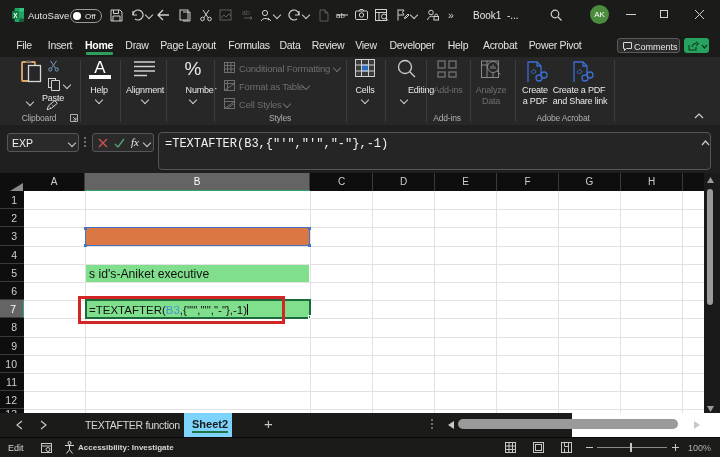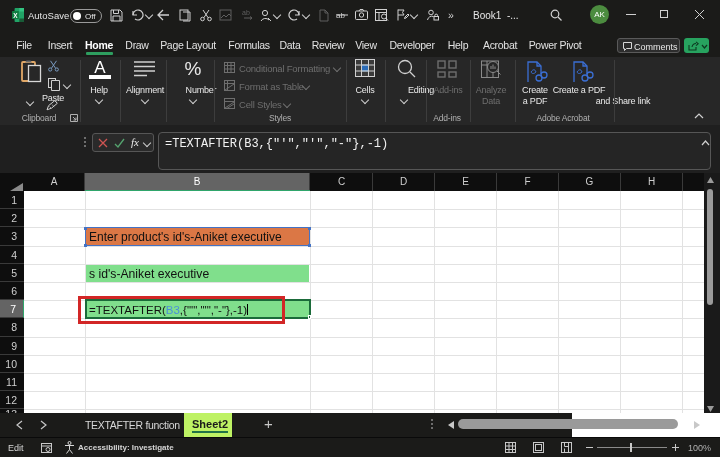--- a/index.html
+++ b/index.html
@@ -307,30 +307,34 @@
   <span class="btxt" style="left:535px; top:28px;">Create</span>
   <span class="btxt" style="left:535px; top:39px;">a PDF</span>
   <svg class="abs" style="left:573px; top:4px;" width="21" height="22" viewBox="0 0 21 22" fill="none" stroke="#3b6fd4" stroke-width="1.3">
     <path d="M1 21 v-20 h9 l4 4 v8"></path>
         <path d="M10 1 v4 h4"></path>
     <path d="M4 11 c2-3 4-3 5 0 c-2 2 -4 2 -5 0 z" stroke-width="1"></path>
     <circle cx="12" cy="17" r="3"></circle>
         <circle cx="17" cy="14" r="3"></circle>
   </svg>
   <span class="btxt" style="left:579px; top:28px;">Create a PDF</span>
-  <span class="btxt" style="left:580px; top:39px;margin-left:43px;">and Share link</span>
+  <span class="btxt" style="left:580px; top:39px;">and Share link</span>
   <span class="glabel" style="left:563px;">Adobe Acrobat</span>
   <div class="rsep" style="left:614px;"></div>
 
   <svg class="abs" style="left:694px; top:56px;" width="10" height="6" viewBox="0 0 10 6" fill="none" stroke="#cfcfcf" stroke-width="1.2">
         <path d="M1 5 L5 1 L9 5"></path>
       </svg>
 </div>
 
 <div id="fbar" class="abs">
+  <div class="abs" style="left:7px; top:8px; width:72px; height:19px; background:#2a2a2a; border:1px solid #565656; border-radius:3px;">
+    <span class="abs" style="left:4px; top:3px; color:#f0f0f0; font-size:10.5px;">EXP</span>
+    <div class="chev" style="left:61px; top:6px;"></div>
+  </div>
   <div class="abs" style="left:84px; top:12px; width:2px; height:2px; background:#8a8a8a; border-radius:50%; box-shadow:0 4px 0 #8a8a8a, 0 8px 0 #8a8a8a;"></div>
   <div class="abs" style="left:92px; top:8px; width:62px; height:19px; background:#2a2a2a; border:1px solid #565656; border-radius:3px;">
     <svg class="abs" style="left:5px; top:4px;" width="10" height="10" viewBox="0 0 10 10" stroke="#cf5452" stroke-width="1.3">
           <path d="M1 1 l8 8 M9 1 l-8 8"></path>
         </svg>
     <svg class="abs" style="left:21px; top:4px;" width="11" height="10" viewBox="0 0 11 10" fill="none" stroke="#55a46f" stroke-width="1.3">
           <path d="M1 6 l3 3 6-8"></path>
         </svg>
     <span class="abs" style="left:38px; top:2px; color:#e8e8e8; font-size:11px; font-style:italic; font-family:'Liberation Serif',serif;">fx</span>
     <div class="chev" style="left:51px; top:6px;"></div>
@@ -393,21 +397,20 @@
   <div class="rowhdr" style="top:109px;">6</div>
   <div class="rowhdr" style="top:127.2px; background:#646464; color:#fff; border-right:1.5px solid #2fa56b;">7</div>
   <div class="rowhdr" style="top:145.4px;">8</div>
   <div class="rowhdr" style="top:163.6px;">9</div>
   <div class="rowhdr" style="top:181.8px;">10</div>
   <div class="rowhdr" style="top:200px;">11</div>
   <div class="rowhdr" style="top:218.2px;">12</div>
   <div class="rowhdr" style="top:236.4px; height:4.5px; border-bottom:none; overflow:hidden; line-height:10px;">13</div>
 
   <div class="abs" style="left:86px; top:55.4px; width:223px; height:17px; background:#db7745;"></div>
-  <span class="abs" style="left:89px; top:57px; font-size:12px; color:#111;">Enter product's id's-Aniket executive</span>
 
   <div class="abs" style="left:85px; top:54.4px; width:225px; height:18.5px; border:1.5px solid #4472c4;"></div>
   <div class="abs" style="left:84px; top:53.5px;  width:3px; height:3px; background:#4472c4;"></div>
   <div class="abs" style="left:308px; top:53.5px; width:3px; height:3px; background:#4472c4;"></div>
   <div class="abs" style="left:84px; top:71px; width:3px; height:3px; background:#4472c4;"></div>
   <div class="abs" style="left:308px; top:71px; width:3px; height:3px; background:#4472c4;"></div>
 
   <div class="abs" style="left:86px; top:91.8px; width:223px; height:17px; background:#80df8c;"></div>
   <span class="abs" style="left:89px; top:93.5px; font-size:12.2px; color:#111;">s id's-Aniket executive</span>
 
@@ -428,21 +431,21 @@
 </div>
 
 <div id="tabbar" class="abs">
   <svg class="abs" style="left:16px; top:7px;" width="7" height="10" viewBox="0 0 7 10" fill="none" stroke="#c8c8c8" stroke-width="1.2">
         <path d="M6 1 L1 5 l5 4"></path>
       </svg>
   <svg class="abs" style="left:40px; top:7px;" width="7" height="10" viewBox="0 0 7 10" fill="none" stroke="#c8c8c8" stroke-width="1.2">
         <path d="M1 1 L6 5 l-5 4"></path>
       </svg>
   <span class="abs" style="left:85px; top:6px; font-size:10.5px; color:#d8d8d8; letter-spacing:-0.3px;">TEXTAFTER function</span>
-  <div class="abs" style="left:184px; top:0; width:48px; height:24px; background:#bef264;">
+  <div class="abs" style="left:184px; top:0; width:48px; height:24px; background:#7dd3fc;">
     <span class="abs" style="left:8px; top:5px; font-size:11px; color:#1a1a1a; font-weight:bold; border-bottom:2px solid #217346; padding-bottom:1px;">Sheet2</span>
   </div>
   <span class="abs" style="left:264px; top:2px; font-size:15px; color:#c8c8c8;">+</span>
 
   <div class="abs" style="left:431px; top:6px; width:2px; height:2px; background:#8a8a8a; border-radius:50%; box-shadow:0 4px 0 #8a8a8a, 0 8px 0 #8a8a8a;"></div>
   <svg class="abs" style="left:448px; top:8px;" width="6" height="8" viewBox="0 0 6 8">
         <path d="M6 0 L0 4 l6 4 Z" fill="#c8c8c8"></path>
       </svg>
   <div class="abs" style="left:458px; top:6px; width:220px; height:10px; background:#9a9a9a; border-radius:5px;"></div>
   <svg class="abs" style="left:694px; top:8px;" width="6" height="8" viewBox="0 0 6 8">

